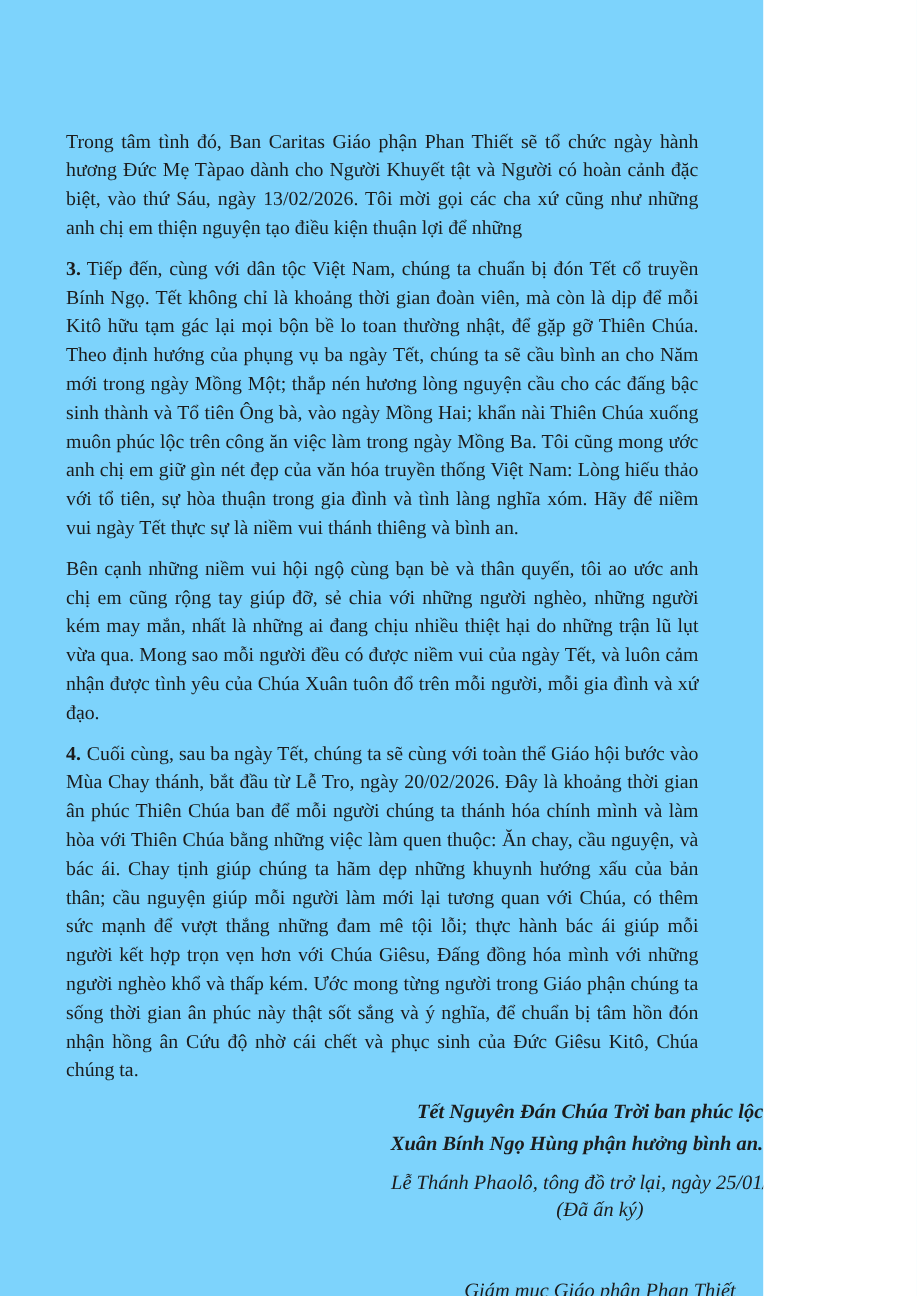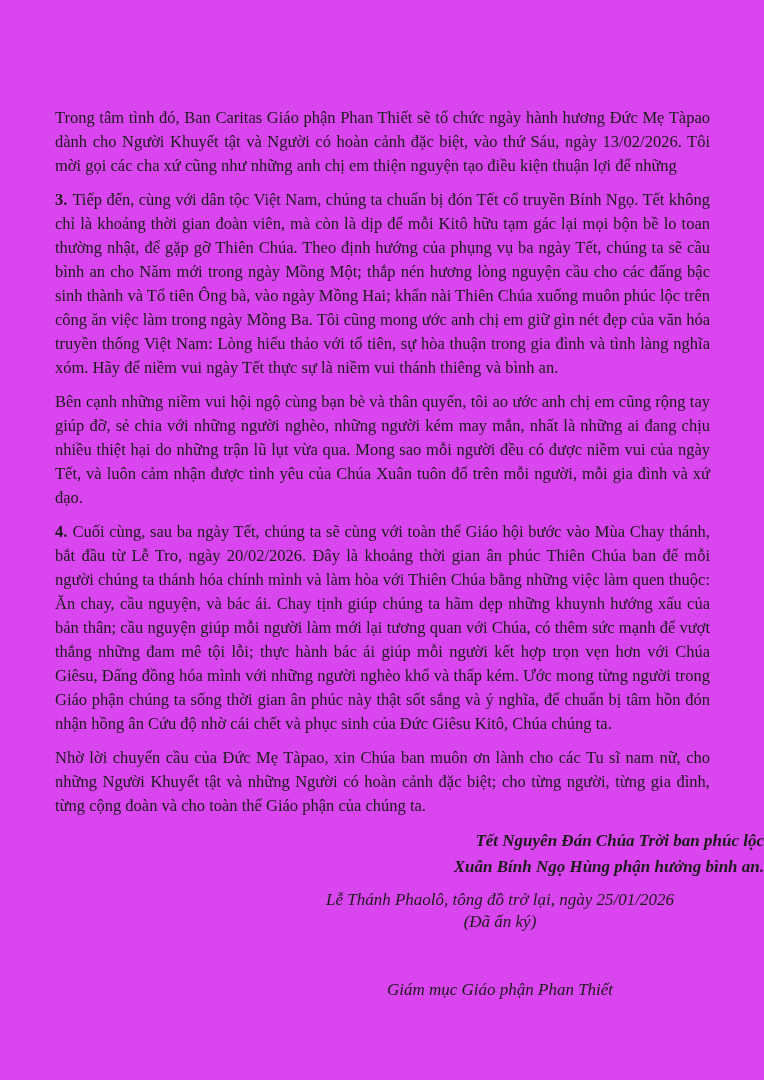--- a/index.html
+++ b/index.html
@@ -8,25 +8,25 @@
     background: #ffffff;
   }
   body {
     width: 764px;
     height: 1080px;
     font-family: "Liberation Serif", "DejaVu Serif", serif;
     color: #1c1c1c;
   }
   .page {
     box-sizing: border-box;
-    width: 764px;
+    width: 636px;
     height: 1080px;
     padding-top: 106px;
     overflow: hidden;
-    background: #d946ef;
+    background: #7dd3fc;
   }
   .body-text {
     margin: 0 54px 0 55px;
   }
   .para {
     font-size: 16.5px;
     line-height: 24px;
     text-align: justify;
     margin: 0 0 10px 0;
   }
@@ -72,21 +72,20 @@
 
     <p class="para"><span>Trong tâm tình đó, Ban Caritas Giáo phận Phan Thiết sẽ tổ chức ngày hành hương Đức Mẹ Tàpao dành cho Người Khuyết tật và Người có hoàn cảnh đặc biệt, vào thứ Sáu, ngày 13/02/2026. Tôi mời gọi các cha xứ cũng như những anh chị em thiện nguyện tạo điều kiện thuận lợi để những</span></p>
 
 
     <p class="para"><b class="pnum">3.</b><span>Tiếp đến, cùng với dân tộc Việt Nam, chúng ta chuẩn bị đón Tết cổ truyền Bính Ngọ. Tết không chỉ là khoảng thời gian đoàn viên, mà còn là dịp để mỗi Kitô hữu tạm gác lại mọi bộn bề lo toan thường nhật, để gặp gỡ Thiên Chúa. Theo định hướng của phụng vụ ba ngày Tết, chúng ta sẽ cầu bình an cho Năm mới trong ngày Mồng Một; thắp nén hương lòng nguyện cầu cho các đấng bậc sinh thành và Tổ tiên Ông bà, vào ngày Mồng Hai; khẩn nài Thiên Chúa xuống muôn phúc lộc trên công ăn việc làm trong ngày Mồng Ba. Tôi cũng mong ước anh chị em giữ gìn nét đẹp của văn hóa truyền thống Việt Nam: Lòng hiếu thảo với tổ tiên, sự hòa thuận trong gia đình và tình làng nghĩa xóm. Hãy để niềm vui ngày Tết thực sự là niềm vui thánh thiêng và bình an.</span></p>
 
     <p class="para"><span>Bên cạnh những niềm vui hội ngộ cùng bạn bè và thân quyến, tôi ao ước anh chị em cũng rộng tay giúp đỡ, sẻ chia với những người nghèo, những người kém may mắn, nhất là những ai đang chịu nhiều thiệt hại do những trận lũ lụt vừa qua. Mong sao mỗi người đều có được niềm vui của ngày Tết, và luôn cảm nhận được tình yêu của Chúa Xuân tuôn đổ trên mỗi người, mỗi gia đình và xứ đạo.</span></p>
 
     <p class="para"><b class="pnum">4.</b><span>Cuối cùng, sau ba ngày Tết, chúng ta sẽ cùng với toàn thể Giáo hội bước vào Mùa Chay thánh, bắt đầu từ Lễ Tro, ngày 20/02/2026. Đây là khoảng thời gian ân phúc Thiên Chúa ban để mỗi người chúng ta thánh hóa chính mình và làm hòa với Thiên Chúa bằng những việc làm quen thuộc: Ăn chay, cầu nguyện, và bác ái. Chay tịnh giúp chúng ta hãm dẹp những khuynh hướng xấu của bản thân; cầu nguyện giúp mỗi người làm mới lại tương quan với Chúa, có thêm sức mạnh để vượt thắng những đam mê tội lỗi; thực hành bác ái giúp mỗi người kết hợp trọn vẹn hơn với Chúa Giêsu, Đấng đồng hóa mình với những người nghèo khổ và thấp kém. Ước mong từng người trong Giáo phận chúng ta sống thời gian ân phúc này thật sốt sắng và ý nghĩa, để chuẩn bị tâm hồn đón nhận hồng ân Cứu độ nhờ cái chết và phục sinh của Đức Giêsu Kitô, Chúa chúng ta.</span></p>
 
-    <p class="para"><span>Nhờ lời chuyển cầu của Đức Mẹ Tàpao, xin Chúa ban muôn ơn lành cho các Tu sĩ nam nữ, cho những Người Khuyết tật và những Người có hoàn cảnh đặc biệt; cho từng người, từng gia đình, từng cộng đoàn và cho toàn thể Giáo phận của chúng ta.</span></p>
 
   </div>
 
   <div class="blessing">
     <div>Tết Nguyên Đán Chúa Trời ban phúc lộc</div>
     <div>Xuân Bính Ngọ Hùng phận hưởng bình an.</div>
   </div>
 
   <div class="offset-center">
     <div class="dateline">Lễ Thánh Phaolô, tông đồ trở lại, ngày 25/01/2026</div>

